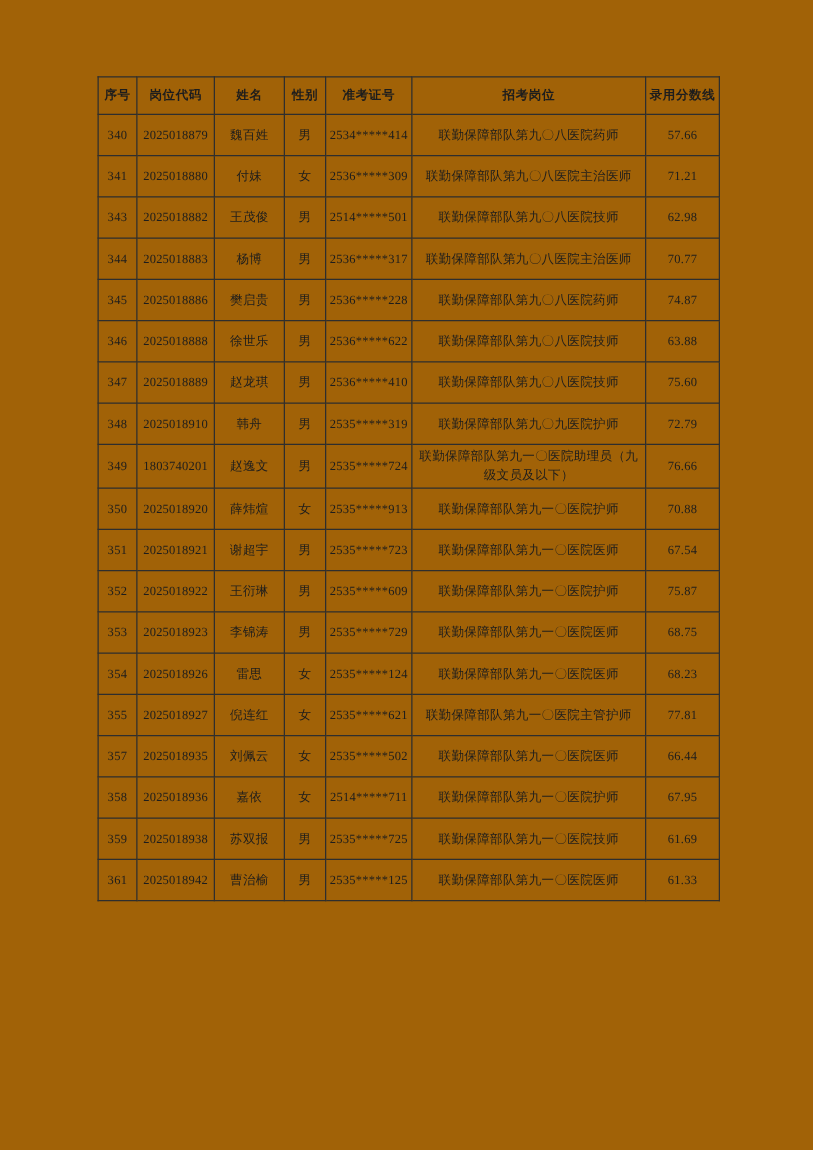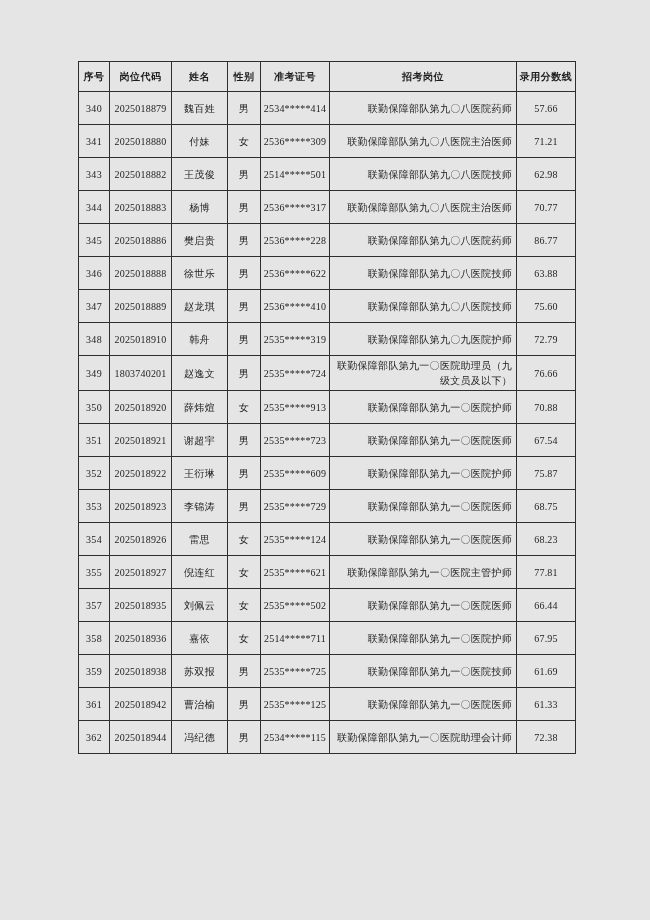--- a/index.html
+++ b/index.html
@@ -4,21 +4,21 @@
 <style>
   * { margin: 0; padding: 0; box-sizing: border-box; }
   html, body {
     width: 650px; height: 920px;
     background: #ffffff;
     font-family: "Liberation Serif", "DejaVu Serif", serif;
   }
   .page {
     position: relative;
     width: 650px; height: 920px;
-    background: #e5e5e5;
+    background: #a16207;
     overflow: hidden;
   }
   table.score-table {
     position: absolute;
     left: 78px; top: 61px;
     width: 497px;
     border-collapse: collapse;
     table-layout: fixed;
   }
   table.score-table th,
@@ -42,21 +42,21 @@
   
   col.c0 { width: 31px; }
   col.c1 { width: 62px; }
   col.c2 { width: 56px; }
   col.c3 { width: 33px; }
   col.c4 { width: 69px; }
   col.c5 { width: 187px; }
   col.c6 { width: 59px; }
   
   table.score-table td.c5 {
-    text-align: right;
+    text-align: center;
     padding: 2px 4px;
   }
   
   table.score-table td.c1,
   table.score-table td.c4,
   table.score-table td.c6 { letter-spacing: 0.2px; }
 </style>
 </head>
 <body>
 
@@ -119,21 +119,21 @@
           <td class="c5">联勤保障部队第九〇八医院主治医师</td>
           <td class="c6">70.77</td>
         </tr>
         <tr>
           <td class="c0">345</td>
           <td class="c1">2025018886</td>
           <td class="c2">樊启贵</td>
           <td class="c3">男</td>
           <td class="c4">2536*****228</td>
           <td class="c5">联勤保障部队第九〇八医院药师</td>
-          <td class="c6">86.77</td>
+          <td class="c6">74.87</td>
         </tr>
         <tr>
           <td class="c0">346</td>
           <td class="c1">2025018888</td>
           <td class="c2">徐世乐</td>
           <td class="c3">男</td>
           <td class="c4">2536*****622</td>
           <td class="c5">联勤保障部队第九〇八医院技师</td>
           <td class="c6">63.88</td>
         </tr>
@@ -246,25 +246,16 @@
           <td class="c6">61.69</td>
         </tr>
         <tr>
           <td class="c0">361</td>
           <td class="c1">2025018942</td>
           <td class="c2">曹治榆</td>
           <td class="c3">男</td>
           <td class="c4">2535*****125</td>
           <td class="c5">联勤保障部队第九一〇医院医师</td>
           <td class="c6">61.33</td>
-        </tr>
-        <tr>
-          <td class="c0">362</td>
-          <td class="c1">2025018944</td>
-          <td class="c2">冯纪德</td>
-          <td class="c3">男</td>
-          <td class="c4">2534*****115</td>
-          <td class="c5">联勤保障部队第九一〇医院助理会计师</td>
-          <td class="c6">72.38</td>
         </tr>
       </tbody>
   </table>
 </div>
 
 </body></html>

